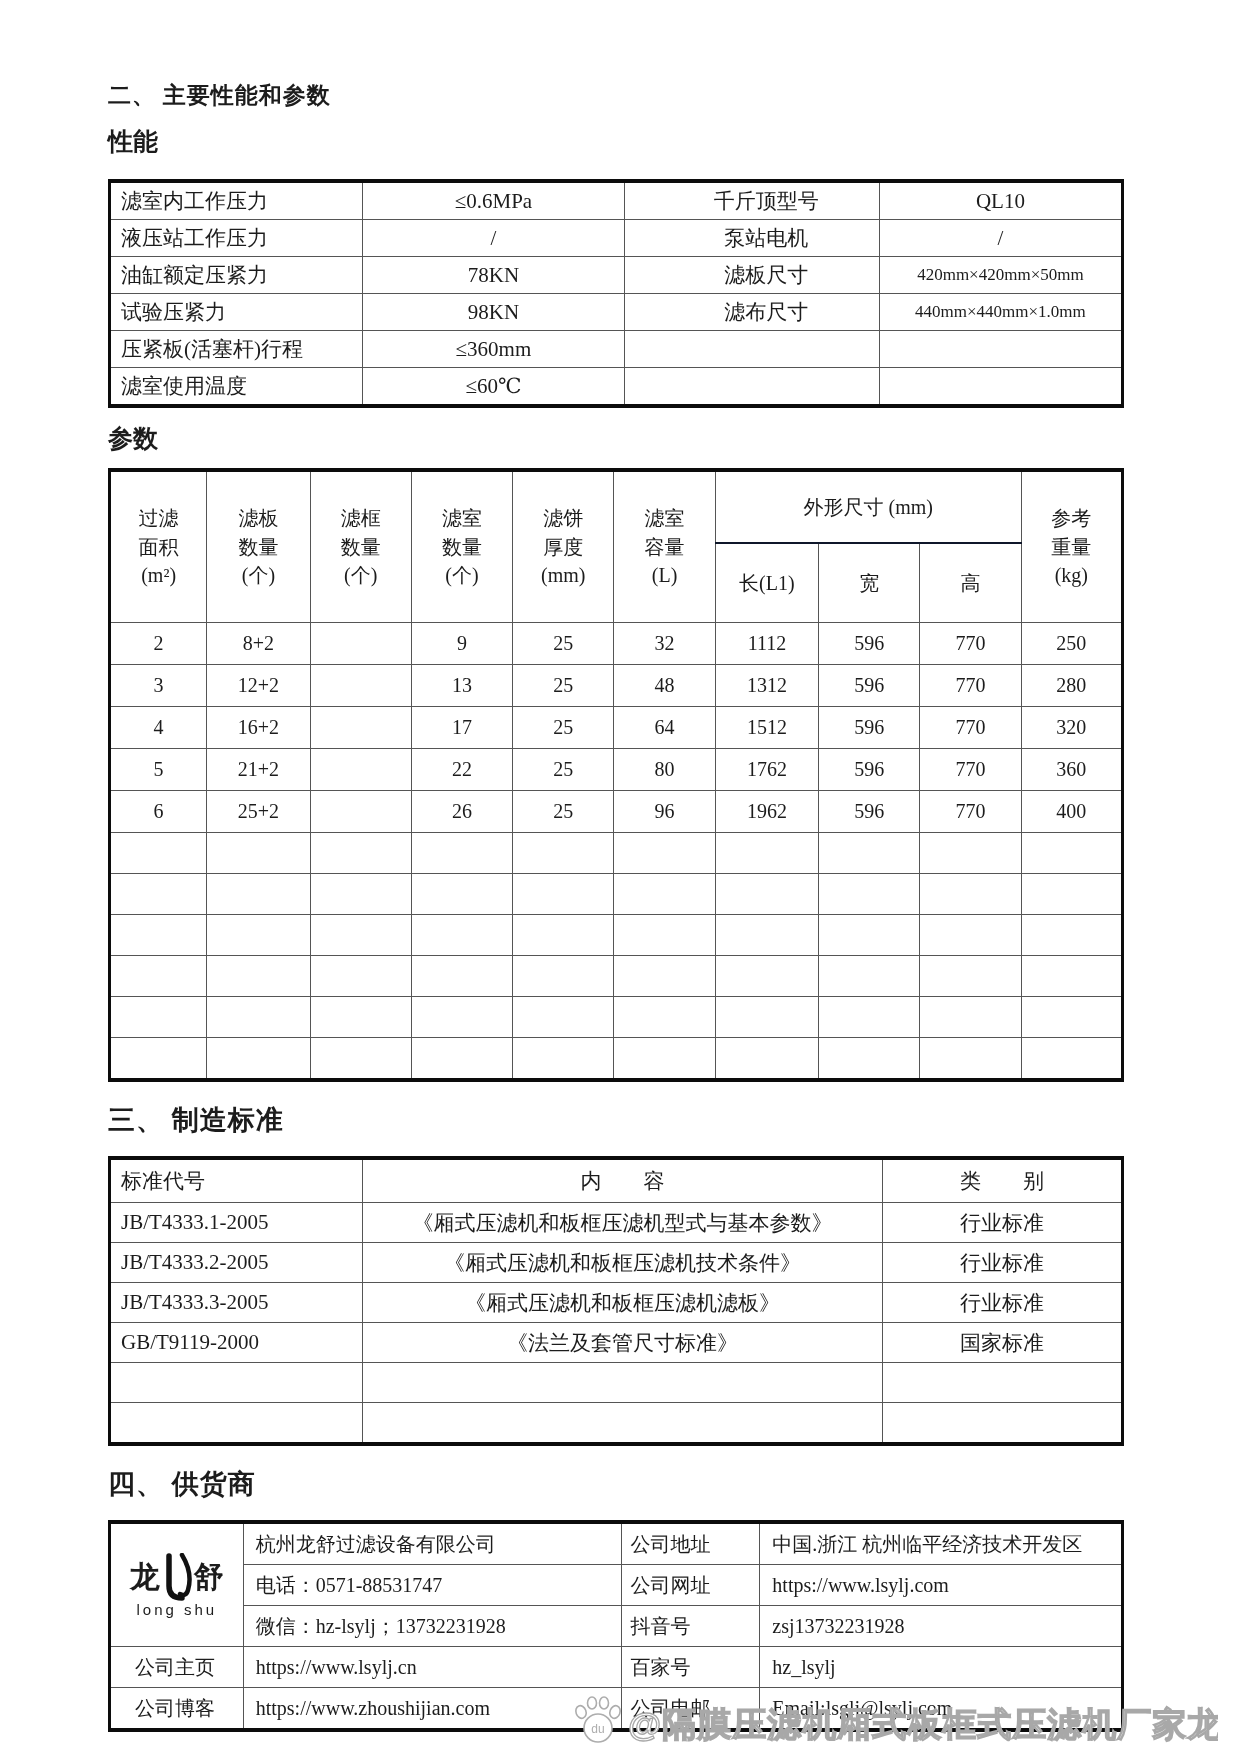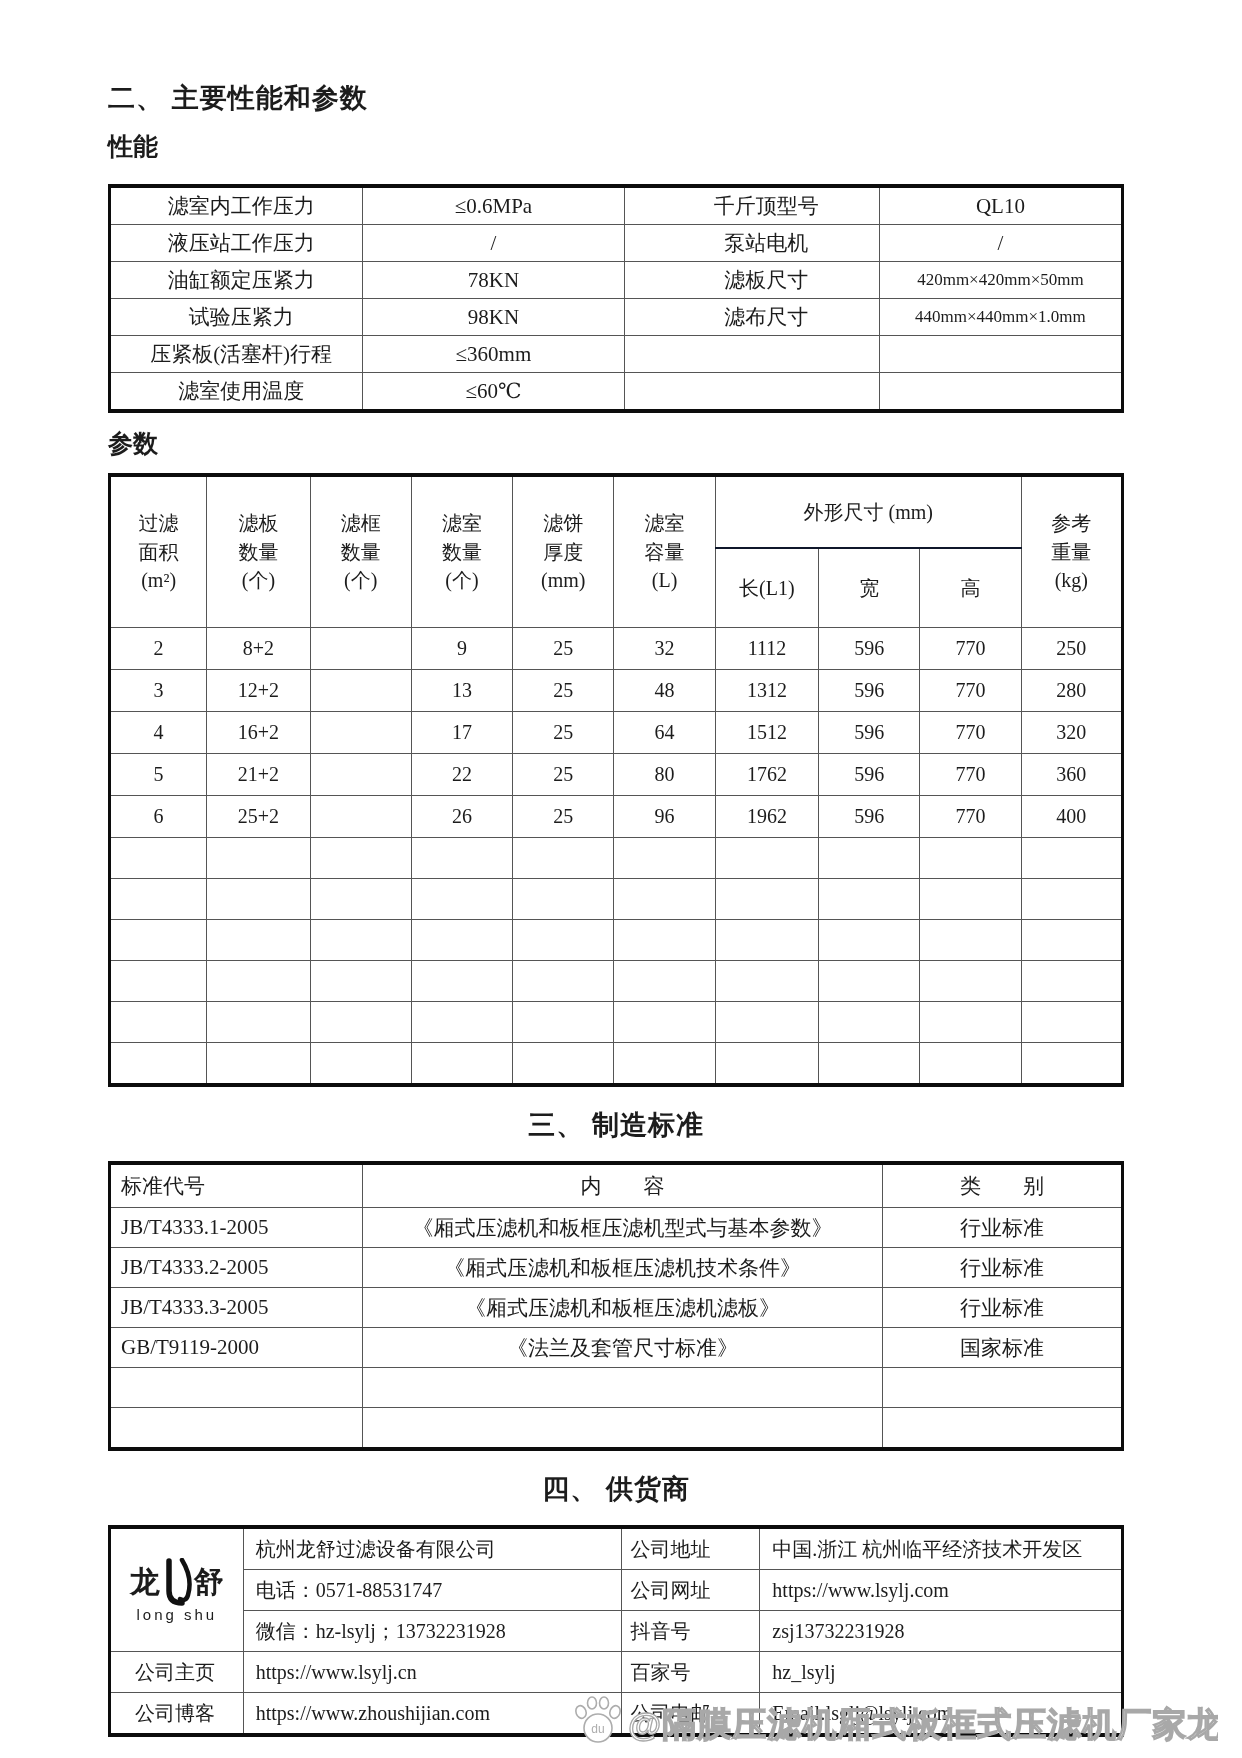--- a/index.html
+++ b/index.html
@@ -8,32 +8,32 @@
     width:1242px;height:1758px;
     margin:0 auto;
     background:#ffffff;
     overflow:hidden;
     font-family:"Liberation Serif","DejaVu Serif",serif;
     color:#1c1c1c;
   }
   .content{ margin-left:108px; width:1016px; }
   .sec-title{
     padding-top:80px;
-    font-size:27px; font-weight:700; letter-spacing:1px;
+    font-size:23px; font-weight:700; letter-spacing:1px;
   }
-  .sec-title2{ margin-top:20px; font-size:27px; font-weight:700; letter-spacing:1px;text-align:center; }
+  .sec-title2{ margin-top:20px; font-size:27px; font-weight:700; letter-spacing:1px; }
 
   table{ border-collapse:collapse; table-layout:fixed; width:1016px; }
   table.t{ border:3px solid #0c0c0c; border-top-width:4px; border-bottom-width:4px; }
   .t td,.t th{ border:1px solid #555; font-weight:400; overflow:hidden; }
 
   
   .perf{ margin-top:21px; }
   .perf td{ height:34px; font-size:21px; }
-  .perf td.l{ text-align:center; padding-left:10px;margin-top:23px; }
+  .perf td.l{ text-align:left; padding-left:10px;margin-top:23px; }
   .perf td.c{ text-align:center;padding-left:30px; }
   .perf td.v{ text-align:center; }
   .perf td.sm{ font-size:17px;margin-left:16px; }
 
   
   .params{ margin-top:13px; }
   .params th{ font-size:20px; white-space:pre-line; line-height:1.42; text-align:center; vertical-align:middle; }
   .params .top th{ height:68px; }
   .params .subh th{ height:76px; white-space:normal; }
   .params th.dims{ border-bottom:2px solid #0f172a; }

